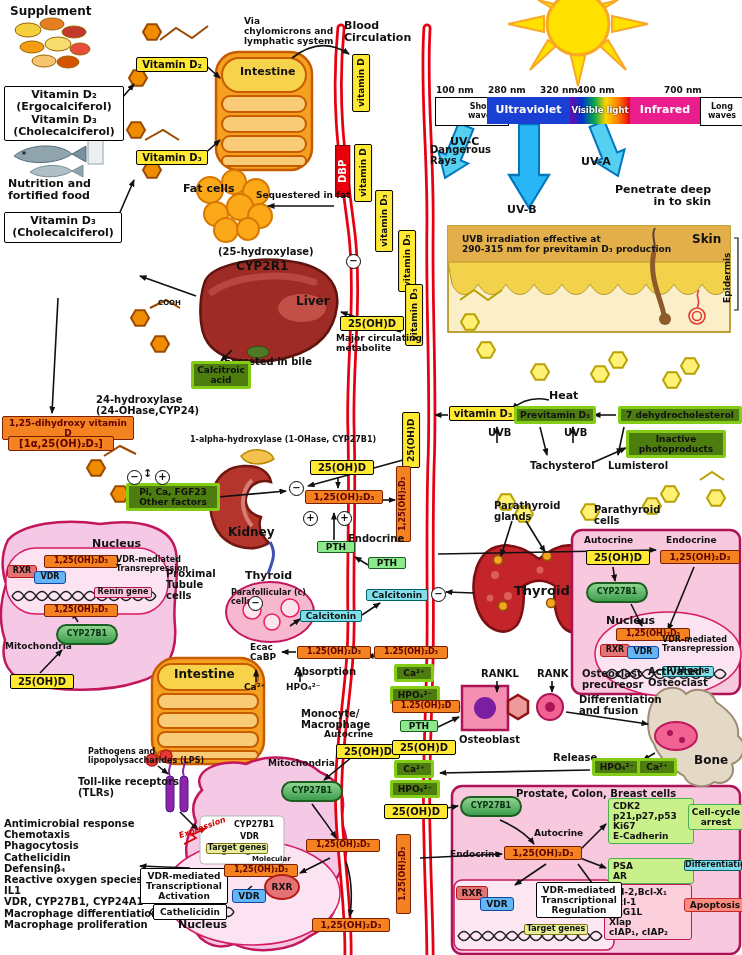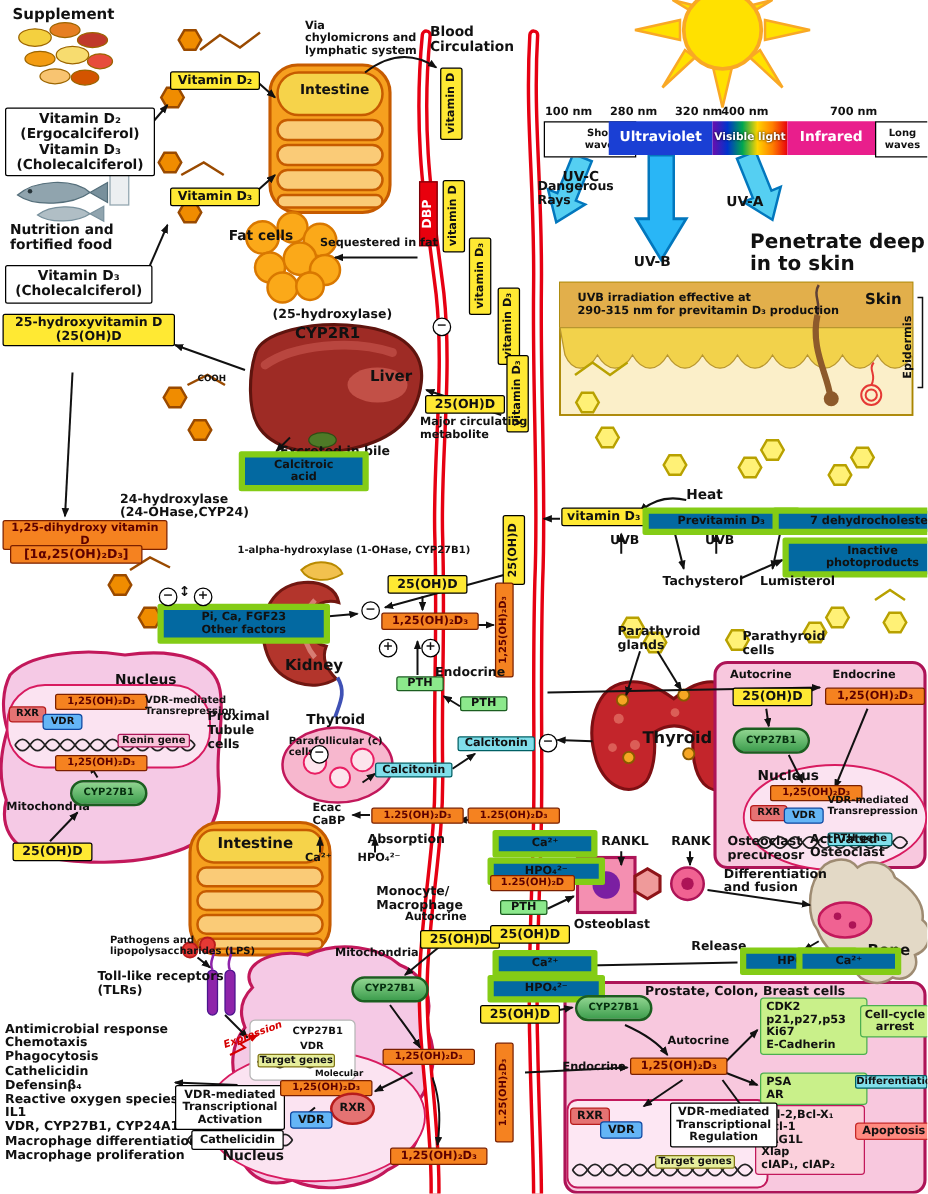--- a/index.html
+++ b/index.html
@@ -13,21 +13,21 @@
   .ts{font-size:9px;}
   .tc{text-align:left;}
   .v{writing-mode:vertical-rl;transform:rotate(180deg);text-align:center;}
   .yb{background:#FFE933;border:1px solid #000;border-radius:2px;text-align:center;padding:1px 3px;}
   .ob{background:#F58220;border:1px solid #7B2000;border-radius:2px;color:#5d0000;text-align:center;padding:1px 2px;font-size:9px;}
   .rb{background:#E8000D;border:1px solid #7a0008;color:#fff;text-align:center;padding:2px 1px;}
   .gb{background:#8CE98C;border:1px solid #1b5e20;text-align:center;font-size:9px;border-radius:2px;}
   .gbl{background:#C9F08A;border:1.5px solid #4CAF50;text-align:left;padding:2px 4px;font-size:9px;border-radius:3px;}
   .gbl2{background:#C9F08A;border:1.5px solid #4CAF50;text-align:center;padding:2px 2px;font-size:9px;border-radius:3px;}
   .cb{background:#80DEEA;border:1px solid #006064;text-align:center;font-size:9px;border-radius:2px;}
-  .crb{background:#0369a1;border:5px solid #84cc16;text-align:center;font-size:9px;border-radius:2px;padding:1px 20px;}
+  .crb{background:#4d7c0f;border:3px solid #84cc16;text-align:center;font-size:9px;border-radius:2px;padding:1px 0;}
   .wb{background:#fff;border:1px solid #000;text-align:center;padding:2px 3px;border-radius:2px;}
   .pkb{background:#F9C2D9;border:1px solid #AD1457;text-align:center;font-size:8px;border-radius:2px;}
   .pkbl{background:#FBD0DC;border:1.5px solid #C2185B;text-align:left;padding:2px 4px;font-size:9px;border-radius:3px;}
   .apop{background:#FF8A80;border:1.5px solid #C62828;text-align:center;font-size:9px;border-radius:3px;padding:1px 2px;}
   .tg{background:#E6EE9C;border:1px solid #827717;text-align:center;font-size:8px;border-radius:2px;}
   .gob{background:linear-gradient(#8FD48F,#3E9E4E);border:2px solid #1B5E20;border-radius:12px;
        color:#06300f;text-align:center;font-size:8px;padding:4px 0;}
   .rxr{background:#E57373;border:1px solid #B71C1C;border-radius:3px;text-align:center;font-size:8px;padding:1px 0;}
   .rxrc{background:#E57373;border:2px solid #B71C1C;border-radius:50%;text-align:center;font-size:9px;padding:6px 0;}
   .vdr{background:#64B5F6;border:1px solid #0D47A1;border-radius:3px;text-align:center;font-size:8px;padding:1px 0;}
@@ -403,32 +403,30 @@
       <div class="el spw" style="left: 435px; top: 97px; width: 52px; height: 27px; padding-left: 20px;">Short
 waves</div>
       <div class="el spuv" style="left: 487px; top: 97px; width: 83px; height: 27px;">Ultraviolet</div>
       <div class="el spvis" style="left: 570px; top: 97px; width: 60px; height: 27px;">Visible light</div>
       <div class="el spir" style="left: 630px; top: 97px; width: 70px; height: 27px;">Infrared</div>
       <div class="el spw" style="left: 700px; top: 97px; width: 42px; height: 27px;">Long
 waves</div>
       <div class="el t" style="left: 450px; top: 136px; font-size: 11px;">UV-C</div>
       <div class="el t" style="left: 507px; top: 204px; font-size: 11px;">UV-B</div>
       <div class="el t" style="left: 581px; top: 156px; font-size: 11px;">UV-A</div>
-      <div class="el t" style="left: 600px; top: 184px; font-size: 16px;">Penetrate deep
+      <div class="el t" style="left: 615px; top: 184px; font-size: 11px; text-align: right;">Penetrate deep
 in to skin</div>
       <div class="el t" style="left: 692px; top: 233px; font-size: 12px;">Skin</div>
       <div class="el t tc" style="left: 462px; top: 234px; width: 230px; font-size: 9px;">UVB irradiation effective at
 290-315 nm for previtamin D₃ production</div>
       <div class="el t v" style="left: 722px; top: 243px; height: 70px; font-size: 9px;">Epidermis</div>
       <div class="el t" style="left: 183px; top: 183px; font-size: 11px;">Fat cells</div>
       <div class="el ts" style="left: 256px; top: 190px;">Sequestered in fat</div>
       <div class="el t" style="left: 218px; top: 246px; font-size: 10px;">(25-hydroxylase)</div>
       <div class="el t" style="left: 236px; top: 260px; font-size: 12px;">CYP2R1</div>
-      <div class="el yb" style="left: 2px; top: 251px; width: 130px; font-size: 10px;">25-hydroxyvitamin D
-(25(OH)D</div>
       <div class="el t" style="left: 296px; top: 295px; font-size: 12px;">Liver</div>
       <div class="el yb" style="left: 340px; top: 316px; width: 56px;">25(OH)D</div>
       <div class="el ts" style="left: 336px; top: 333px;">Major circulating
 metabolite</div>
       <div class="el ts" style="left: 224px; top: 356px; font-size: 10px;">Excreted in bile</div>
       <div class="el crb" style="left: 191px; top: 361px; width: 54px;">Calcitroic
 acid</div>
       <div class="el ts" style="left: 158px; top: 300px; font-size: 7px;">COOH</div>
       <div class="el t" style="left: 96px; top: 394px; font-size: 10px;">24-hydroxylase
 (24-OHase,CYP24)</div>

